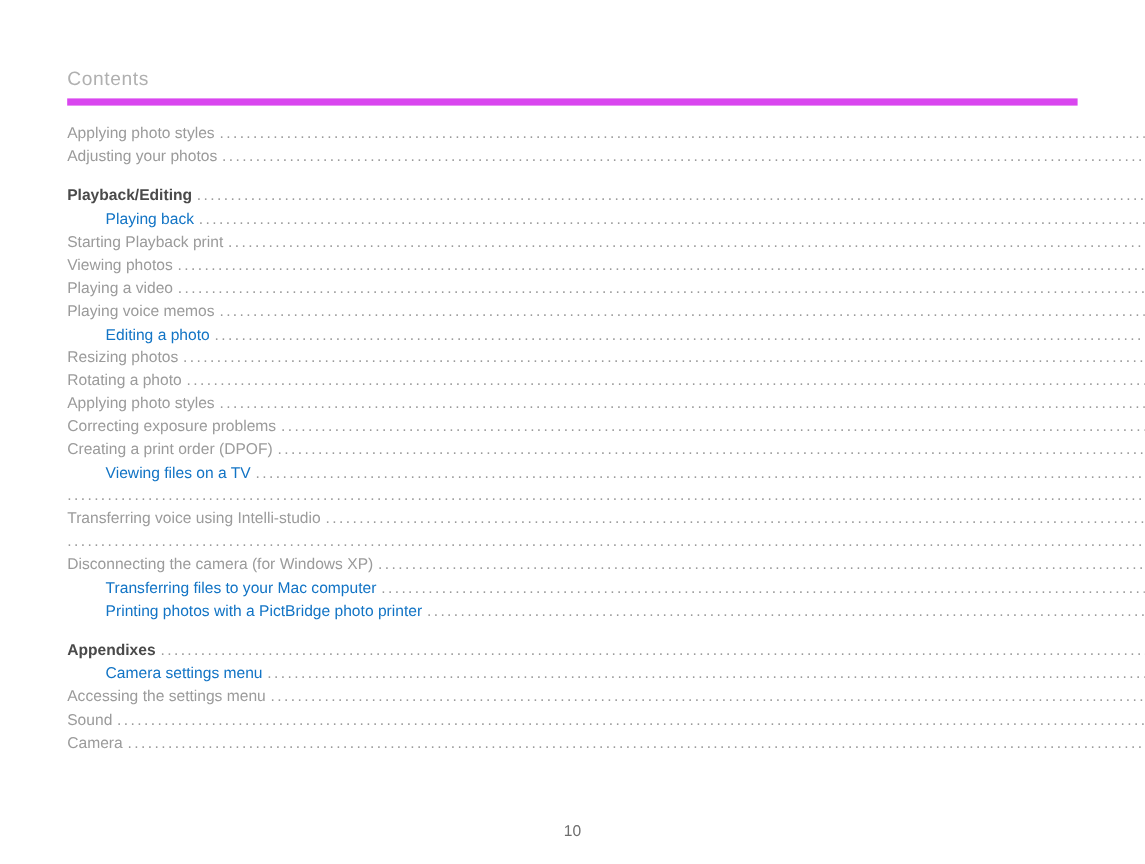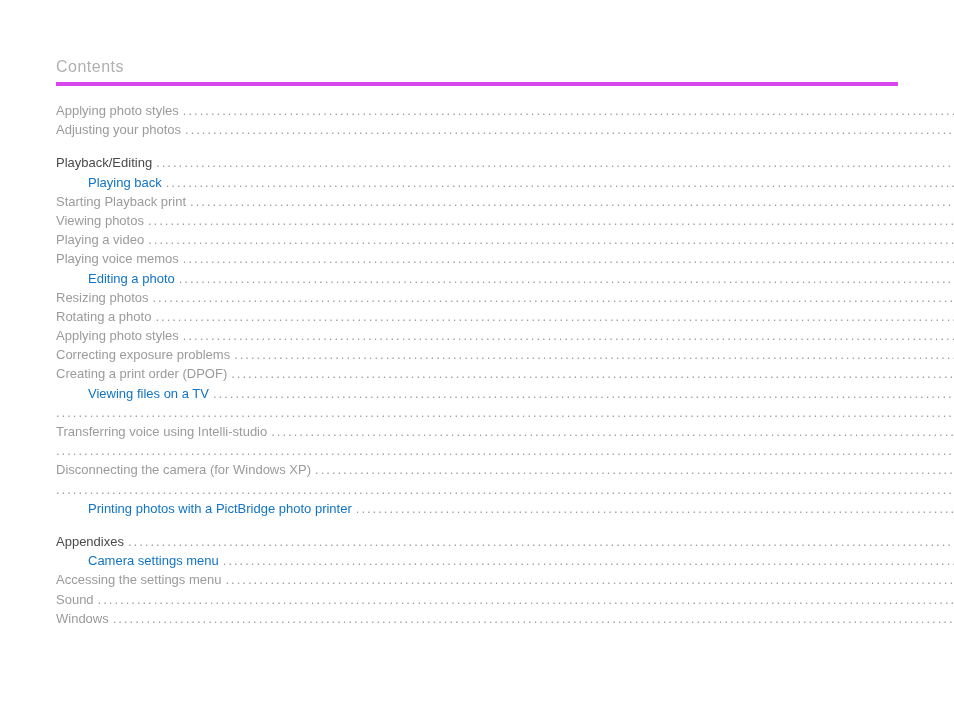--- a/index.html
+++ b/index.html
@@ -1,31 +1,31 @@
 <!DOCTYPE html>
 <html><head>
 <meta charset="utf-8">
 <style>
   html,body{margin:0;padding:0;width:954px;height:720px;background:#fff;
     font-family:"Helvetica Neue",Helvetica,Arial,sans-serif;color:#9b9b9b;}
   .page{position:relative;width:954px;height:720px;}
   .header{position:absolute;left:56px;top:58px;right:56px;
     font-size:16px;font-weight:300;letter-spacing:.5px;color:#b0b0b0;
-    border-bottom:4px solid #d946ef;padding-bottom:6px;}
+    border-bottom:6px solid #d946ef;padding-bottom:6px;}
   .cols{position:absolute;left:56px;right:56px;top:104px;bottom:40px;
     display:flex;gap:40px;}
   .col{flex:1;display:flex;flex-direction:column;}
   .toc-row{display:flex;align-items:baseline;width:100%;
     font-size:13px;font-weight:300;line-height:1.0;margin-bottom:6.2px;
     white-space:nowrap;}
   .toc-row .label{order:1;margin-right:4px;}
   .toc-row .leader{order:2;flex:1;overflow:hidden;color:#9b9b9b;}
   .toc-row .leader::after{content:"........................................................................................................................................................................................";letter-spacing:2px;}
   .toc-row.link .label{color:#1274c5;margin-left:32px;}
-  .toc-row.bold .label{color:#4a4a4a;font-weight:400;}
+  .toc-row.bold .label{color:#4a4a4a;font-weight:700;}
   .spacer{height:14px;}
   .footer{position:absolute;left:0;right:0;bottom:20px;text-align:center;
     font-size:13px;font-weight:400;color:#6e6e6e;}
 </style>
 </head>
 <body>
 
 <div class="page">
   <div class="header">Contents</div>
 
@@ -100,20 +100,21 @@
           <span class="leader"></span>
         </div>
         <div class="toc-row ">
           <span class="leader"></span>
         </div>
         <div class="toc-row ">
           <span class="label">Disconnecting the camera (for Windows XP)</span>
           <span class="leader"></span>
         </div>
         <div class="toc-row link">
+          <span class="label">Transferring files to your Mac computer</span>
           <span class="leader"></span>
         </div>
         <div class="toc-row link">
           <span class="label">Printing photos with a PictBridge photo printer</span>
           <span class="leader"></span>
         </div>
         <div class="spacer"></div>
         <div class="toc-row bold">
           <span class="label">Appendixes</span>
           <span class="leader"></span>
@@ -124,20 +125,21 @@
         </div>
         <div class="toc-row ">
           <span class="label">Accessing the settings menu</span>
           <span class="leader"></span>
         </div>
         <div class="toc-row ">
           <span class="label">Sound</span>
           <span class="leader"></span>
         </div>
         <div class="toc-row ">
-          <span class="label">Windows</span>
+          <span class="label">Camera</span>
           <span class="leader"></span>
         </div>
       </div>
 
   </div>
 
+  <div class="footer">10</div>
 </div>
 
 </body></html>

